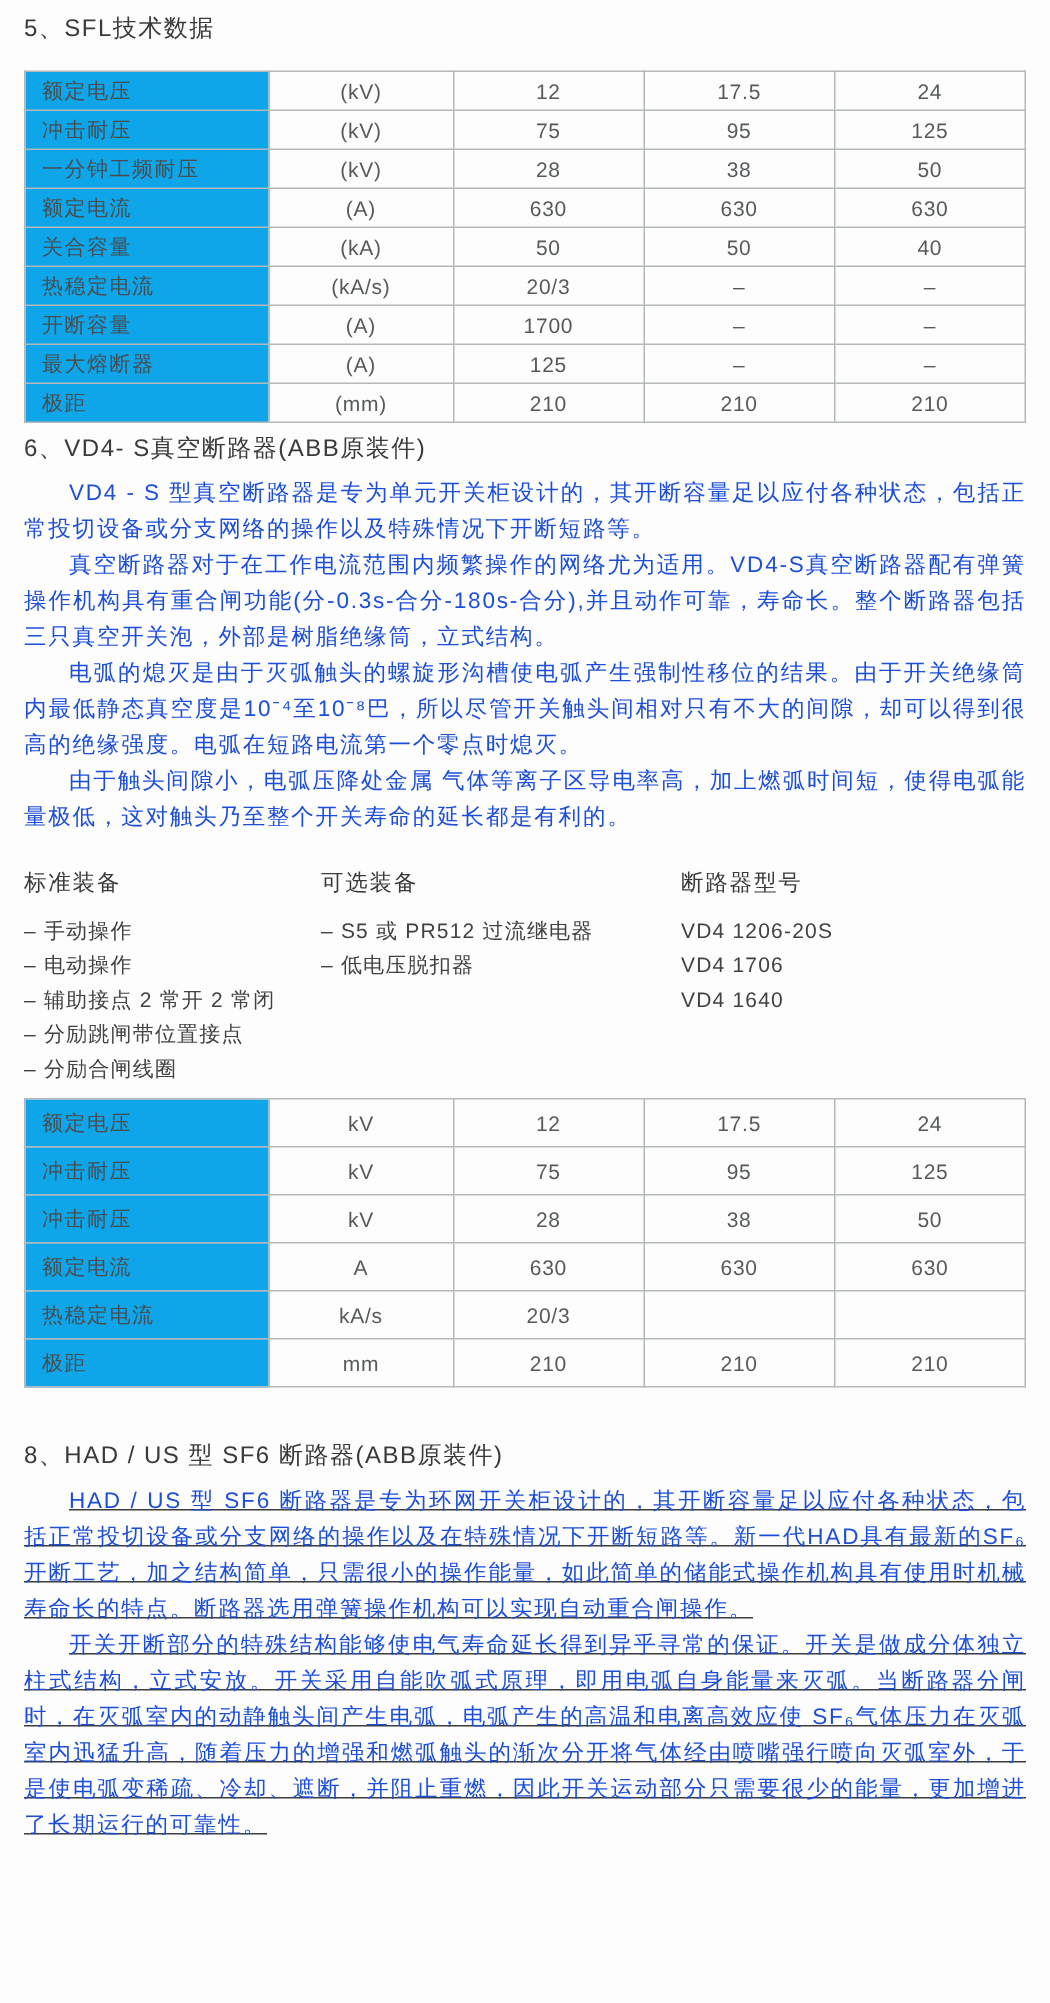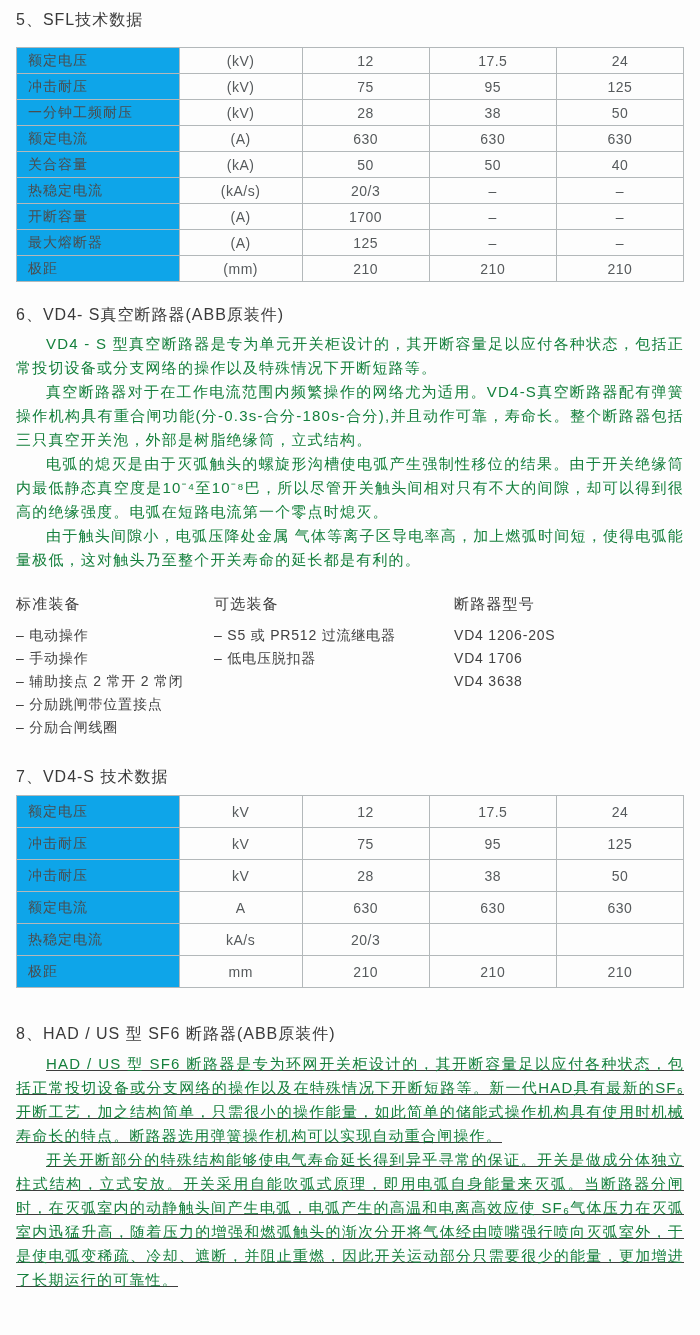--- a/index.html
+++ b/index.html
@@ -10,21 +10,21 @@
     color:#3d3d3d;
     box-sizing:border-box;
     overflow:hidden;
   }
   .page{padding:10px 16px 18px 16px;box-sizing:border-box;}
   .sec-title{
     font-size:16px;font-weight:400;color:#3a3a3a;
     letter-spacing:1px;line-height:20px;margin:0;
   }
   #title5{margin-top:0;}
-  #title6{margin-top:23px;}
+  #title6{margin-top:8px;}
   #title7{margin-top:28px;}
   #title8{margin-top:36px;}
 
   table{
     width:100%;border-collapse:collapse;table-layout:fixed;
     font-size:14px;color:#565a5c;
   }
   #table1{margin-top:17px;}
   #table2{margin-top:8px;}
   td{
@@ -40,21 +40,21 @@
     color:#4a4d4f;letter-spacing:1px;
   }
   col.c-lbl{width:24.4%;}
   col.c-unit{width:18.4%;}
   col.c-v{width:19.06%;}
 
   .body-block{margin-top:7px;}
   .body-p{
     margin:0;font-size:15px;line-height:24px;
     letter-spacing:1.2px;text-indent:2em;
-    text-align:justify;color:#15803d;
+    text-align:justify;color:#1d4ed8;
   }
 
   .equip{display:flex;margin-top:22px;}
   .equip-col{box-sizing:border-box;}
   .equip-col.c0{width:198px;}
   .equip-col.c1{width:240px;}
   .equip-col.c2{flex:1;}
   .equip-h{
     font-size:15px;letter-spacing:1.2px;color:#3a3a3a;
     line-height:20px;margin-bottom:10px;
@@ -153,40 +153,39 @@
   <div class="body-block">
     <p class="body-p">VD4 - S 型真空断路器是专为单元开关柜设计的，其开断容量足以应付各种状态，包括正常投切设备或分支网络的操作以及特殊情况下开断短路等。</p>
     <p class="body-p">真空断路器对于在工作电流范围内频繁操作的网络尤为适用。VD4-S真空断路器配有弹簧操作机构具有重合闸功能(分-0.3s-合分-180s-合分),并且动作可靠，寿命长。整个断路器包括三只真空开关泡，外部是树脂绝缘筒，立式结构。</p>
     <p class="body-p">电弧的熄灭是由于灭弧触头的螺旋形沟槽使电弧产生强制性移位的结果。由于开关绝缘筒内最低静态真空度是10⁻⁴至10⁻⁸巴，所以尽管开关触头间相对只有不大的间隙，却可以得到很高的绝缘强度。电弧在短路电流第一个零点时熄灭。</p>
     <p class="body-p">由于触头间隙小，电弧压降处金属 气体等离子区导电率高，加上燃弧时间短，使得电弧能量极低，这对触头乃至整个开关寿命的延长都是有利的。</p>
   </div>
 
   <div class="equip">
     <div class="equip-col c0">
       <div class="equip-h">标准装备</div>
+      <div class="equip-item">– 手动操作</div>
       <div class="equip-item">– 电动操作</div>
-      <div class="equip-item">– 手动操作</div>
       <div class="equip-item">– 辅助接点 2 常开 2 常闭</div>
       <div class="equip-item">– 分励跳闸带位置接点</div>
       <div class="equip-item">– 分励合闸线圈</div>
     </div>
     <div class="equip-col c1">
       <div class="equip-h">可选装备</div>
       <div class="equip-item">– S5 或 PR512 过流继电器</div>
       <div class="equip-item">– 低电压脱扣器</div>
     </div>
     <div class="equip-col c2">
       <div class="equip-h">断路器型号</div>
       <div class="equip-item">VD4  1206-20S</div>
       <div class="equip-item">VD4  1706</div>
-      <div class="equip-item">VD4  3638</div>
+      <div class="equip-item">VD4  1640</div>
     </div>
   </div>
 
-  <h2 class="sec-title" id="title7">7、VD4-S 技术数据</h2>
 
   <table id="table2">
     <colgroup>
         <col class="c-lbl">
         <col class="c-unit">
         <col class="c-v">
         <col class="c-v">
         <col class="c-v">
       </colgroup>
     <tbody>

